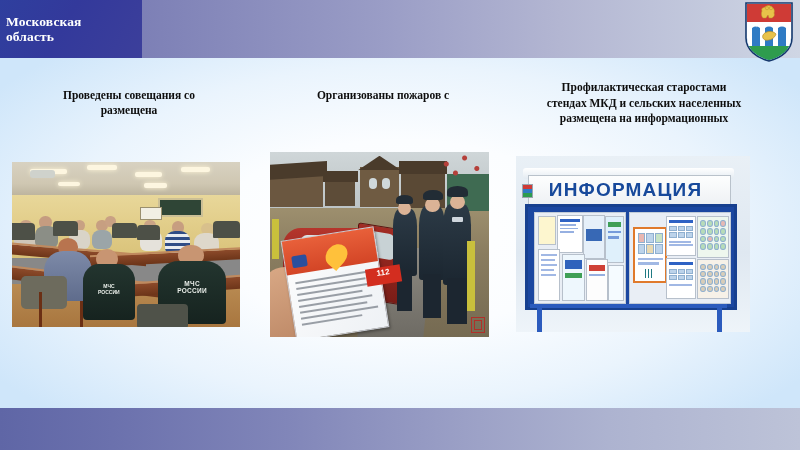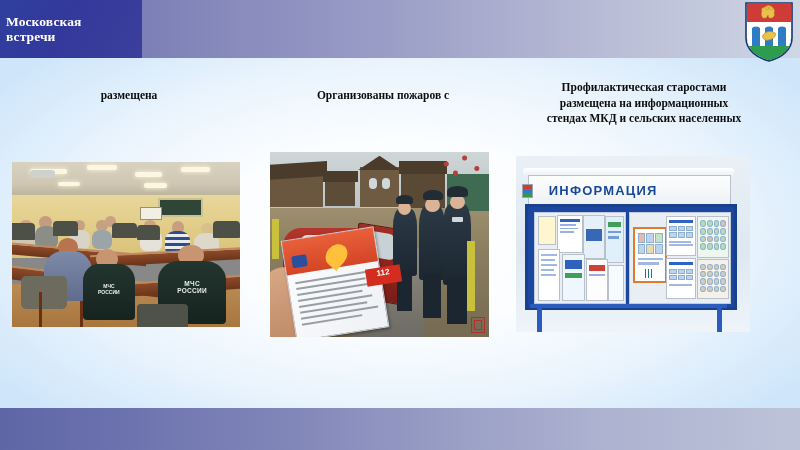--- a/index.html
+++ b/index.html
@@ -112,21 +112,21 @@
     border:1.5px solid #b0302a;}
   .p2-logo:after{content:"";position:absolute;left:2px;top:2px;right:2px;bottom:2px;
     border:1.5px solid #b0302a;}
 
   
   .p3-snowbg{position:absolute;inset:0;background:linear-gradient(180deg,#e9f0f6 0%, #dfe8f1 55%, #eef4f9 100%);}
   .p3-header{position:absolute;left:5%;top:11%;width:86%;height:16%;
     background:linear-gradient(180deg,#fdfefe 0%, #eef1f4 100%);
     border:1px solid #b9c2cb;display:flex;align-items:center;}
   .p3-header .ttl{color:#17499b;font-family:"Liberation Sans",sans-serif;font-weight:bold;
-    font-size:13px;letter-spacing:1.2px;margin-left:10%;}
+    font-size:19px;letter-spacing:1.2px;margin-left:10%;}
   .p3-flag{position:absolute;left:2.5%;top:16%;width:9px;height:12px;overflow:hidden;border:.5px solid #9aa4ae;}
   .p3-snowroof{position:absolute;left:3%;top:7%;width:90%;height:6%;
     background:linear-gradient(180deg,#ffffff 0%, #e3ebf2 100%);border-radius:3px;}
   .p3-frame{position:absolute;left:4%;top:27%;width:88%;height:57%;
     background:#1b47a0;border:3px solid #17408f;}
   .p3-panel{position:absolute;background:#e9eef5;border:1px solid #c2ccd8;}
   .p3-note{position:absolute;background:#fff;border:.5px solid #b7c0cb;}
   .p3-leg{position:absolute;width:5px;background:#2b5bbd;}
   .p3-bluebar{position:absolute;background:#2e62c4;}
   .p3-greenbar{position:absolute;background:#3f9f56;}
@@ -143,21 +143,21 @@
 </head>
 <body>
 
 <div class="slide">
 
   <div class="header">
 
     <div class="header-left">
       <div class="region">
         <div>Московская</div>
-        <div>встречи</div>
+        <div>область</div>
       </div>
     </div>
 
 
     <div class="emblem">
       <svg viewBox="0 0 48 60" xmlns="http://www.w3.org/2000/svg">
         <path d="M1 1 H47 V36 C47 48 36 56 24 59 C12 56 1 48 1 36 Z" fill="#ffffff" stroke="#15386d" stroke-width="1.6"></path>
         <clipPath id="shieldClip">
           <path d="M2 2 H46 V36 C46 47.4 35.5 55 24 58 C12.5 55 2 47.4 2 36 Z"></path>
         </clipPath>
@@ -184,31 +184,32 @@
             <path d="M20 5 c2 -2 5 -2 7 0 c2 1 3 4 2 6 c1 2 0 4 -2 5 h-3 l-1 -3 l-2 3 h-3 c-2 -2 -2 -5 -1 -7 c-1 -2 0 -3 3 -4 Z"></path>
             <circle cx="22" cy="6.2" r="1.6"></circle>
             <circle cx="26" cy="6.2" r="1.6"></circle>
           </g>
         </g>
       </svg>
     </div>
   </div>
 
   <div class="cap" id="cap1">
+    <div>Проведены совещания со</div>
     <div>размещена</div>
   </div>
 
   <div class="cap" id="cap2">
     <div>Организованы пожаров с</div>
   </div>
 
   <div class="cap" id="cap3">
     <div>Профилактическая старостами</div>
+    <div>стендах МКД и сельских населенных</div>
     <div>размещена на информационных</div>
-    <div>стендах МКД и сельских населенных</div>
   </div>
 
   <div class="photo" id="photo1">
     <div class="ph-inner">
       <div class="p1-ceiling"></div>
       <div class="p1-wall"></div>
       <div class="p1-floor"></div>
 
       <div class="p1-lamp" style="left:8%;top:4%;width:16%;height:3.5%"></div>
       <div class="p1-lamp" style="left:33%;top:2%;width:13%;height:3%"></div>

